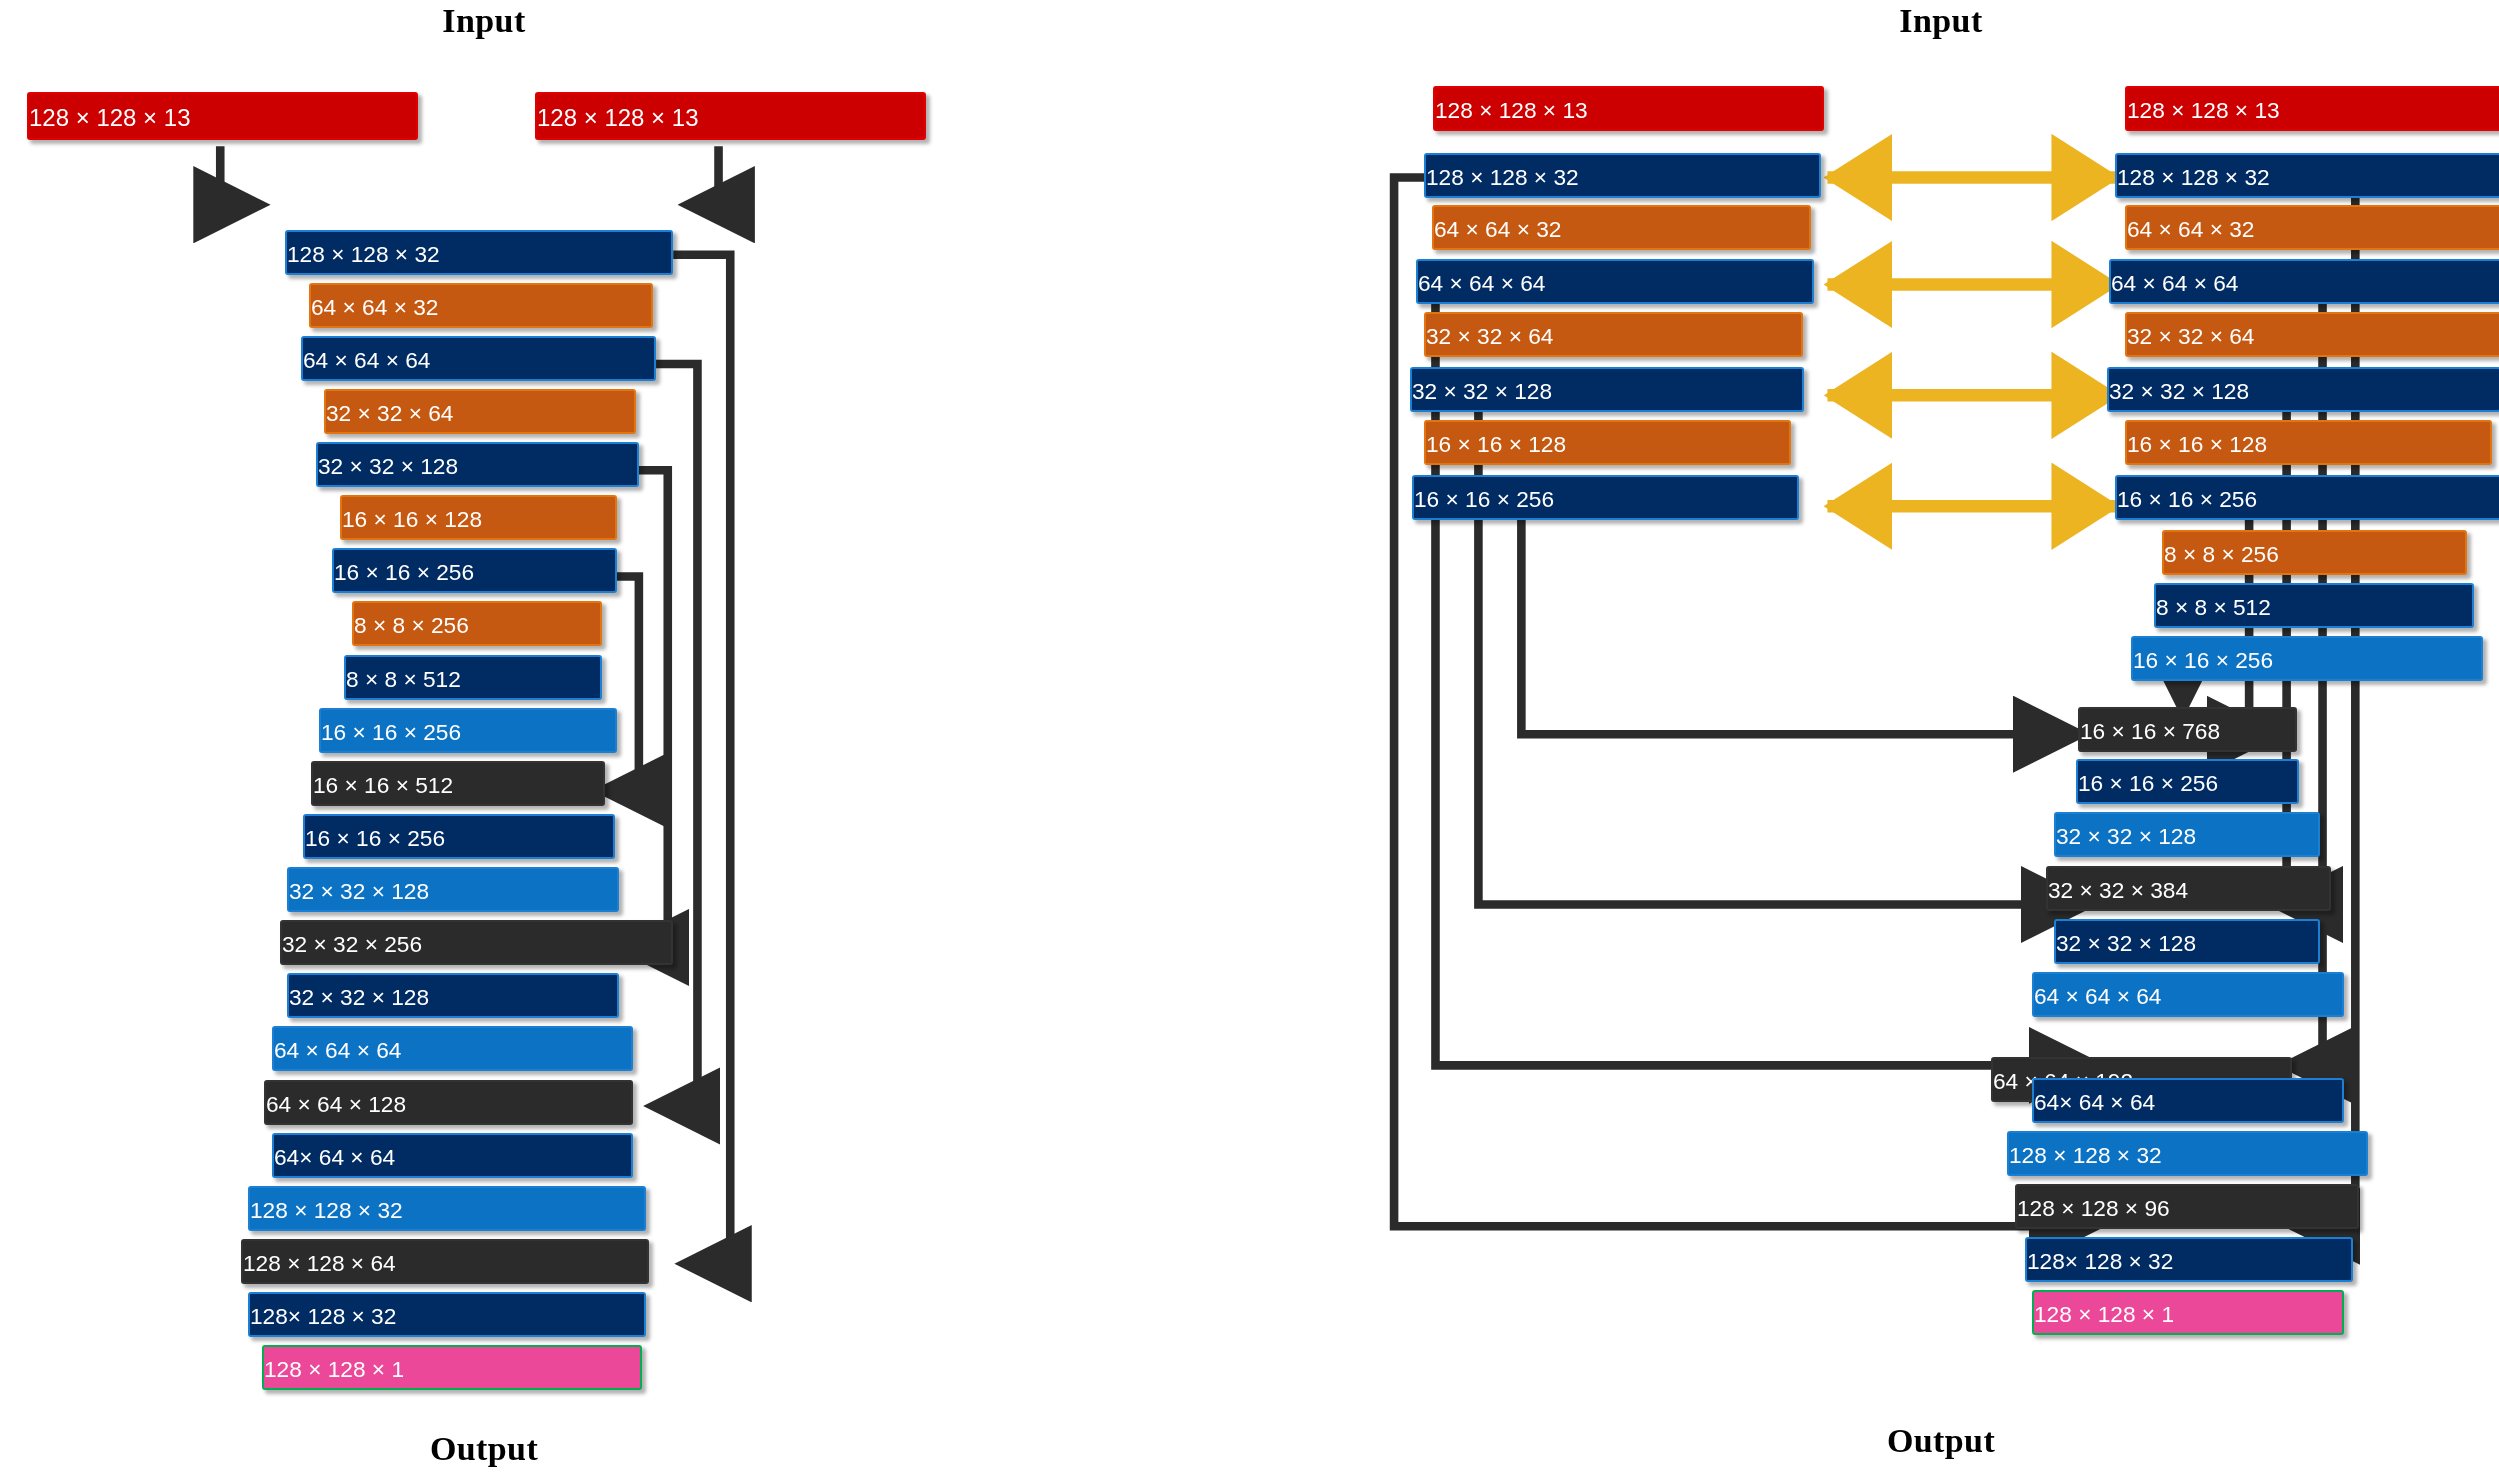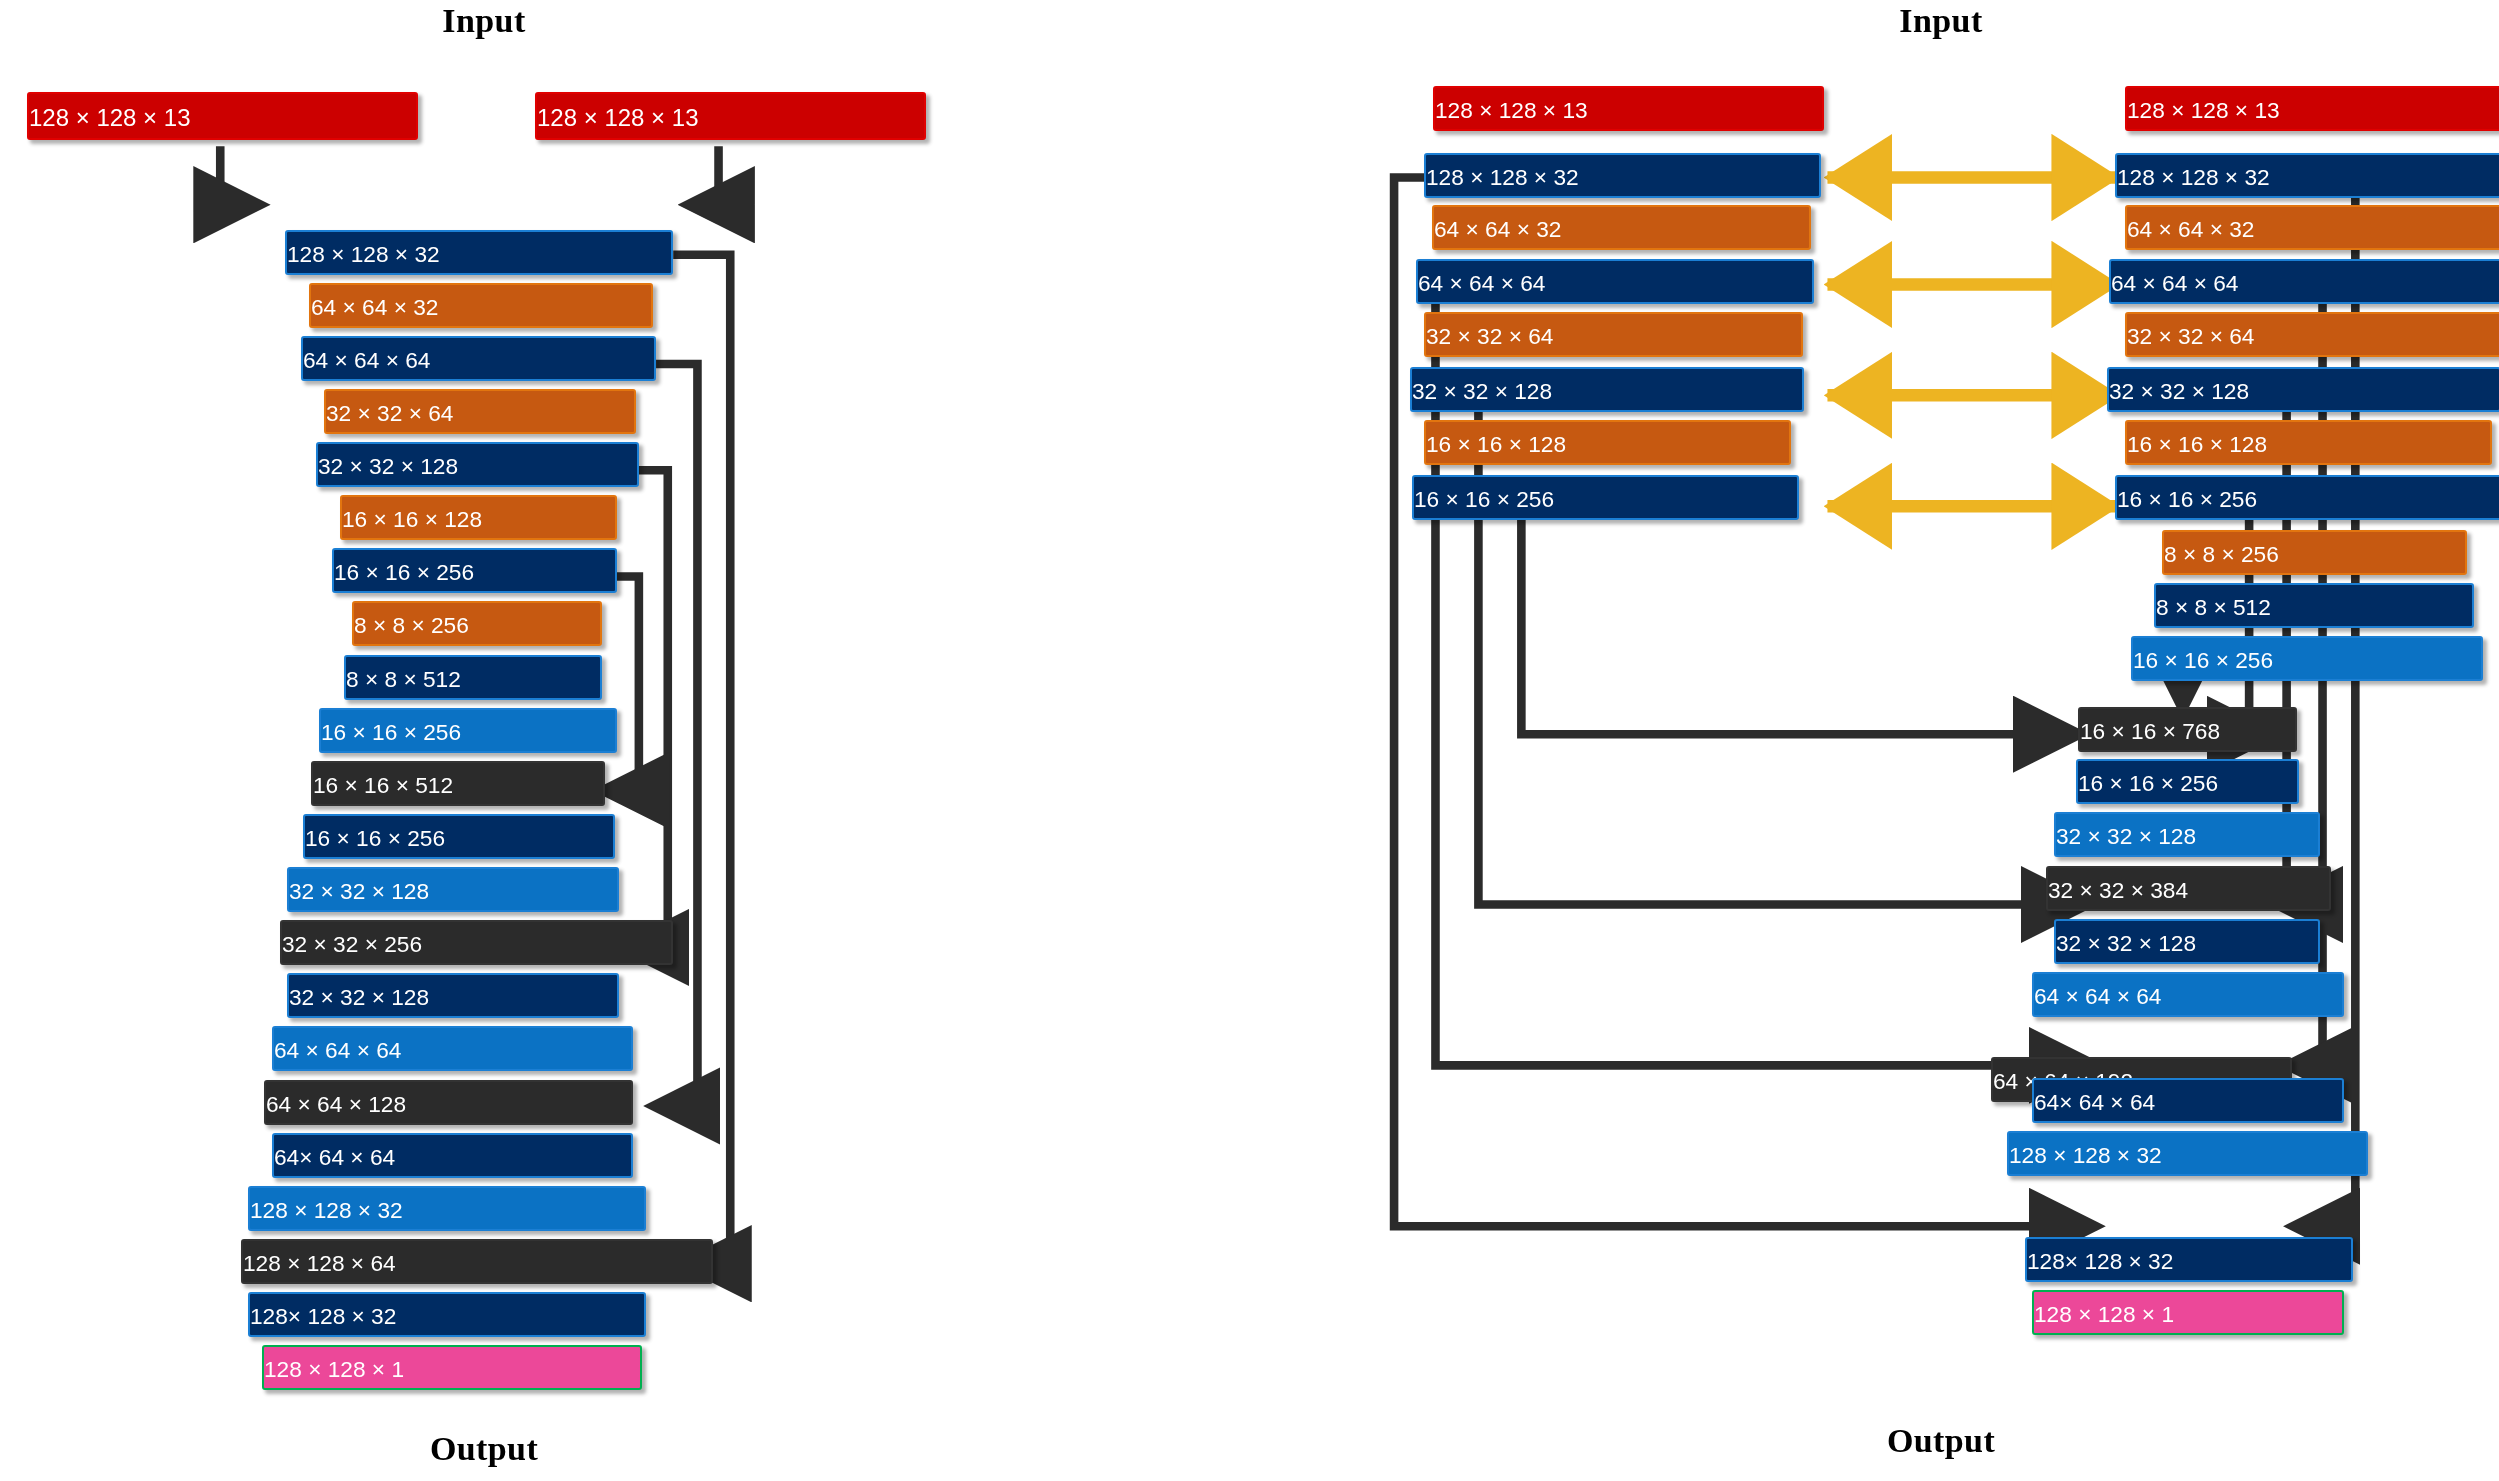--- a/index.html
+++ b/index.html
@@ -93,21 +93,21 @@
       <div class="layer c-blue sm" style="left: 319px; width: 298px; top: 708px;">16 × 16 × 256</div>
       <div class="layer c-dark sm" style="left: 311px; width: 294px; top: 761px;">16 × 16 × 512</div>
       <div class="layer c-navy sm" style="left: 303px; width: 312px; top: 814px;">16 × 16 × 256</div>
       <div class="layer c-blue sm" style="left: 287px; width: 332px; top: 867px;">32 × 32 × 128</div>
       <div class="layer c-dark sm" style="left: 280px; width: 393px; top: 920px;">32 × 32 × 256</div>
       <div class="layer c-navy sm" style="left: 287px; width: 332px; top: 973px;">32 × 32 × 128</div>
       <div class="layer c-blue sm" style="left: 272px; width: 361px; top: 1026px;">64 × 64 × 64</div>
       <div class="layer c-dark sm" style="left: 264px; width: 369px; top: 1080px;">64 × 64 × 128</div>
       <div class="layer c-navy sm" style="left: 272px; width: 361px; top: 1133px;">64× 64 × 64</div>
       <div class="layer c-blue sm" style="left: 248px; width: 398px; top: 1186px;">128 × 128 × 32</div>
-      <div class="layer c-dark sm" style="left: 241px; width: 472px; top: 1239px;">128 × 128 × 64</div>
+      <div class="layer c-dark sm" style="left: 241px; width: 408px; top: 1239px;">128 × 128 × 64</div>
       <div class="layer c-navy sm" style="left: 248px; width: 398px; top: 1292px;">128× 128 × 32</div>
       <div class="layer c-green sm" style="left: 262px; width: 380px; top: 1345px;">128 × 128 × 1</div>
     </div>
 
   <div class="panel" id="panel-right">
 
     <div class="heading" style="left:707px; top:1.6px;">Input</div>
 
     <svg class="wires" viewBox="0 0 1620 1896">
       <defs>
@@ -167,18 +167,19 @@
       <div class="layer c-blue sm" style="left: 897px; width: 352px; top: 636px;">16 × 16 × 256</div>
       <div class="layer c-dark sm" style="left: 844px; width: 219px; top: 707px;">16 × 16 × 768</div>
       <div class="layer c-navy sm" style="left: 842px; width: 223px; top: 759px;">16 × 16 × 256</div>
       <div class="layer c-blue sm" style="left: 820px; width: 266px; top: 812px;">32 × 32 × 128</div>
       <div class="layer c-dark sm" style="left: 812px; width: 285px; top: 866px;">32 × 32 × 384</div>
       <div class="layer c-navy sm" style="left: 820px; width: 266px; top: 919px;">32 × 32 × 128</div>
       <div class="layer c-blue sm" style="left: 798px; width: 312px; top: 972px;">64 × 64 × 64</div>
       <div class="layer c-dark sm" style="left: 757px; width: 301px; top: 1025px; margin-top: 32px;">64 × 64 × 192</div>
       <div class="layer c-navy sm" style="left: 798px; width: 312px; top: 1078px;">64× 64 × 64</div>
       <div class="layer c-blue sm" style="left: 773px; width: 361px; top: 1131px;">128 × 128 × 32</div>
+      <div class="layer c-dark sm" style="left: 781px; width: 344px; top: 1184px;">128 × 128 × 96</div>
       <div class="layer c-navy sm" style="left: 791px; width: 328px; top: 1237px;">128× 128 × 32</div>
       <div class="layer c-green sm" style="left: 798px; width: 312px; top: 1290px;">128 × 128 × 1</div>
     </div>
 
 </div>
 
 
 </body></html>

